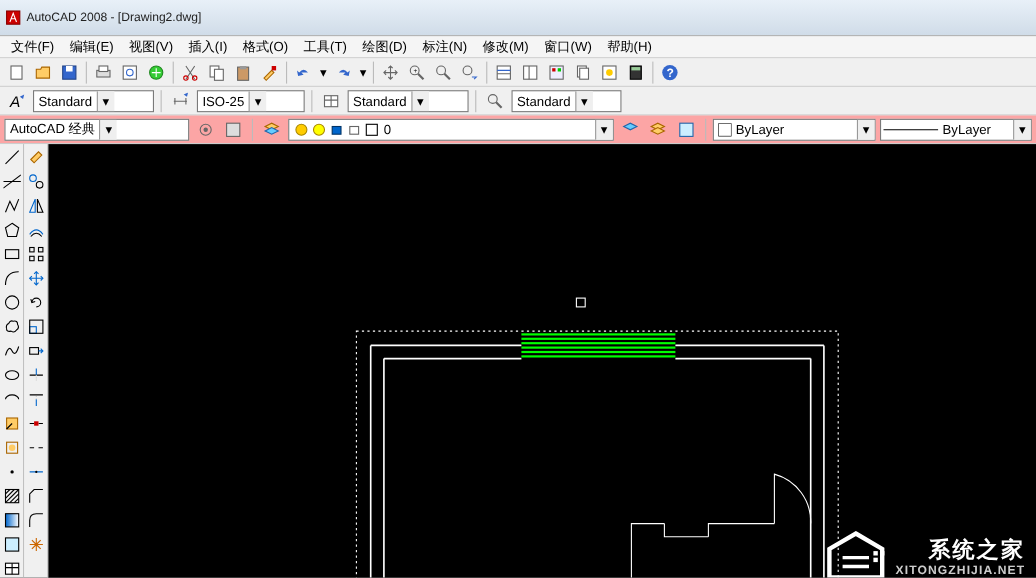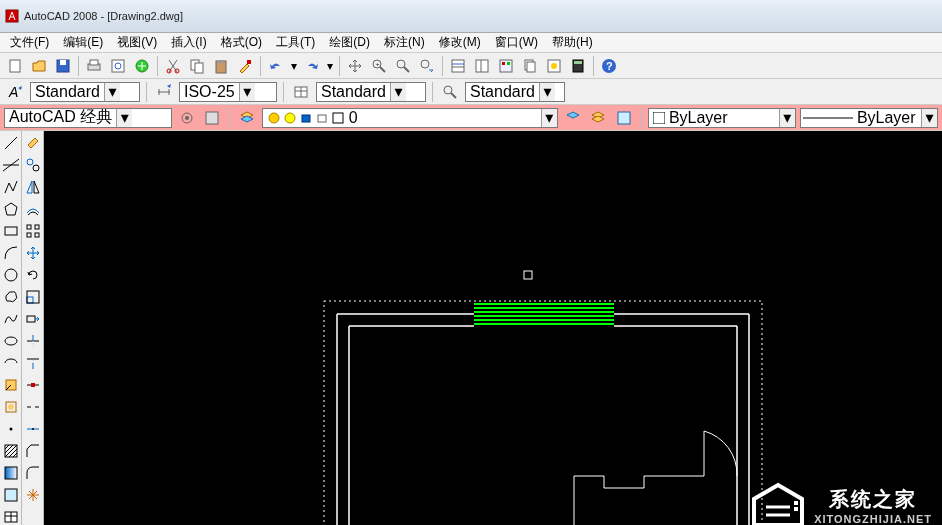--- a/index.html
+++ b/index.html
@@ -8,32 +8,32 @@
 .titlebar { height: 19px; background: linear-gradient(#e8f0f8, #d0dce8); display: flex; align-items: center; padding: 16px 4px; font-size: 11px; color: #222; border-bottom: 1px solid #aaa; }
 .titlebar .icon { width: 16px; height: 16px; margin-right: 4px; }
 
 .menubar { height: 20px; background: #f5f5f5; display: flex; align-items: center; padding: 0 4px; gap: 2px; border-bottom: 1px solid #ccc; }
 .menubar span { padding: 20px 6px; cursor: default; }
 
 .toolbar { height: 26px; background: #f0f0f0; display: flex; align-items: center; padding: 2px 4px; gap: 2px; border-bottom: 1px solid #ccc; }
 .tbtn { width: 22px; height: 22px; display: inline-flex; align-items: center; justify-content: center; border: 1px solid transparent; }
 .sep { width: 1px; height: 20px; background: #bbb; margin: 0 2px; }
 
-.combo { height: 20px; border: 1px solid #7a7a7a; background: #fff; display: inline-flex; align-items: center; font-family: monospace; font-size: 16px; padding: 0 0 0 4px; }
+.combo { height: 20px; border: 1px solid #7a7a7a; background: #fff; display: inline-flex; align-items: center; font-family: monospace; font-size: 12px; padding: 0 0 0 4px; }
 .combo .arrow { width: 16px; height: 18px; background: #efefef; border-left: 1px solid #999; display: flex; align-items: center; justify-content: center; margin-left: 4px; }
 
 .workspace { display: flex; height: calc(100% - 19px - 20px - 26px - 26px - 26px); }
 .left-tools { width: 22px; background: #f0f0f0; border-right: 1px solid #bbb; display: flex; flex-direction: column; gap: 2px; padding: 2px 0; }
 .left-tools2 { width: 22px; background: #f0f0f0; border-right: 1px solid #bbb; display: flex; flex-direction: column; gap: 2px; padding: 2px 0; }
 .ltbtn { width: 20px; height: 20px; display: flex; align-items: center; justify-content: center; margin: 0 auto; }
 
 .canvas { flex: 1; background: #000; position: relative; }
 
 .watermark { position: absolute; right: 10px; bottom: 10px; color: #fff; font-weight: bold; display: flex; align-items: center; gap: 8px; }
-.watermark .wtext { text-align: center; }
+.watermark .wtext { text-align: right; }
 .watermark .wtitle { font-size: 20px; letter-spacing: 2px; }
 .watermark .wurl { font-size: 11px; letter-spacing: 1px; opacity: 0.8; }
 
 .row2 { height: 26px; background: #f0f0f0; display: flex; align-items: center; padding: 2px 4px; gap: 4px; border-bottom: 1px solid #ccc; }
 .row3 { height: 26px; background: #fca5a5; display: flex; align-items: center; padding: 2px 4px; gap: 4px; border-bottom: 1px solid #ccc; }
 
 svg { display: block; }
 </style>
 </head>
 <body>

